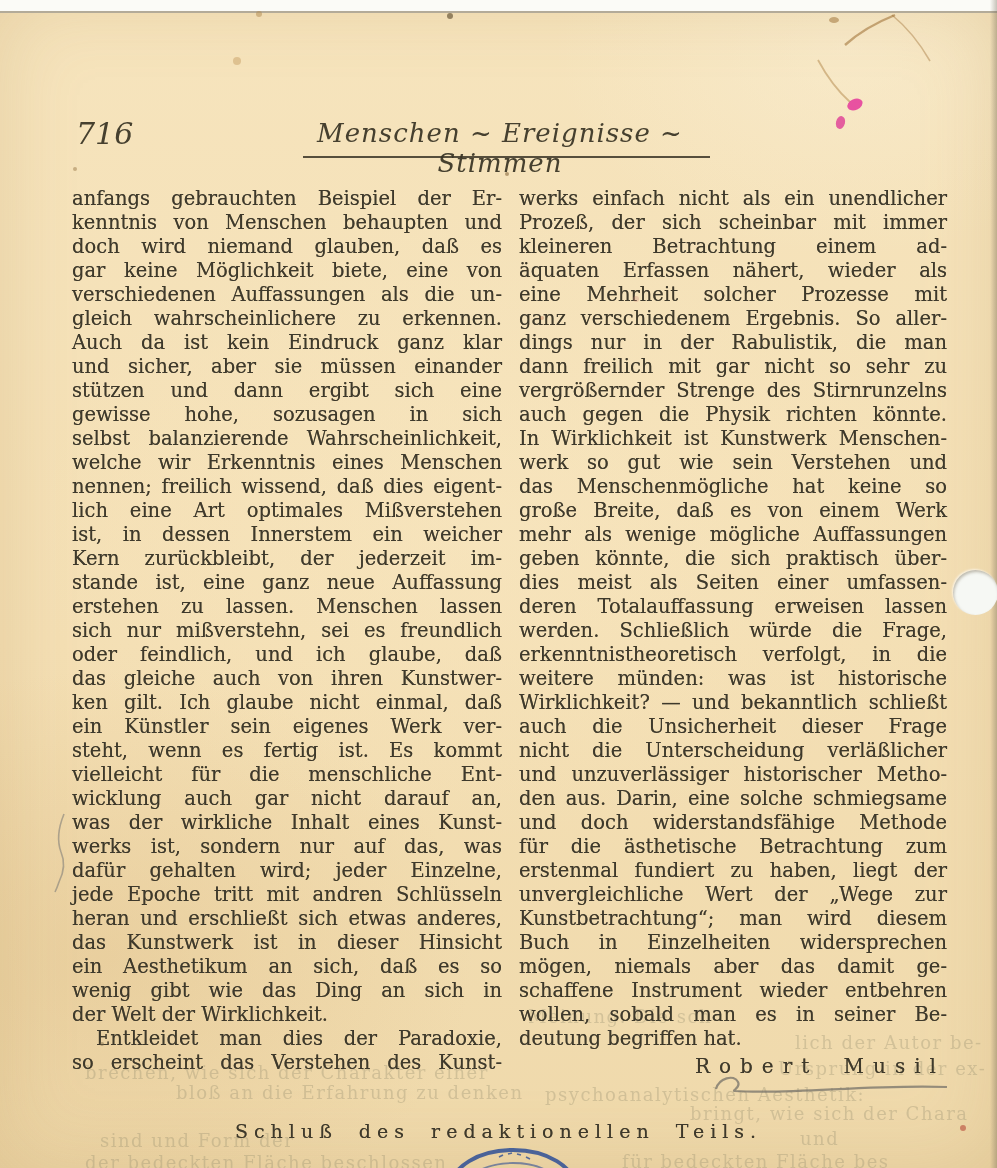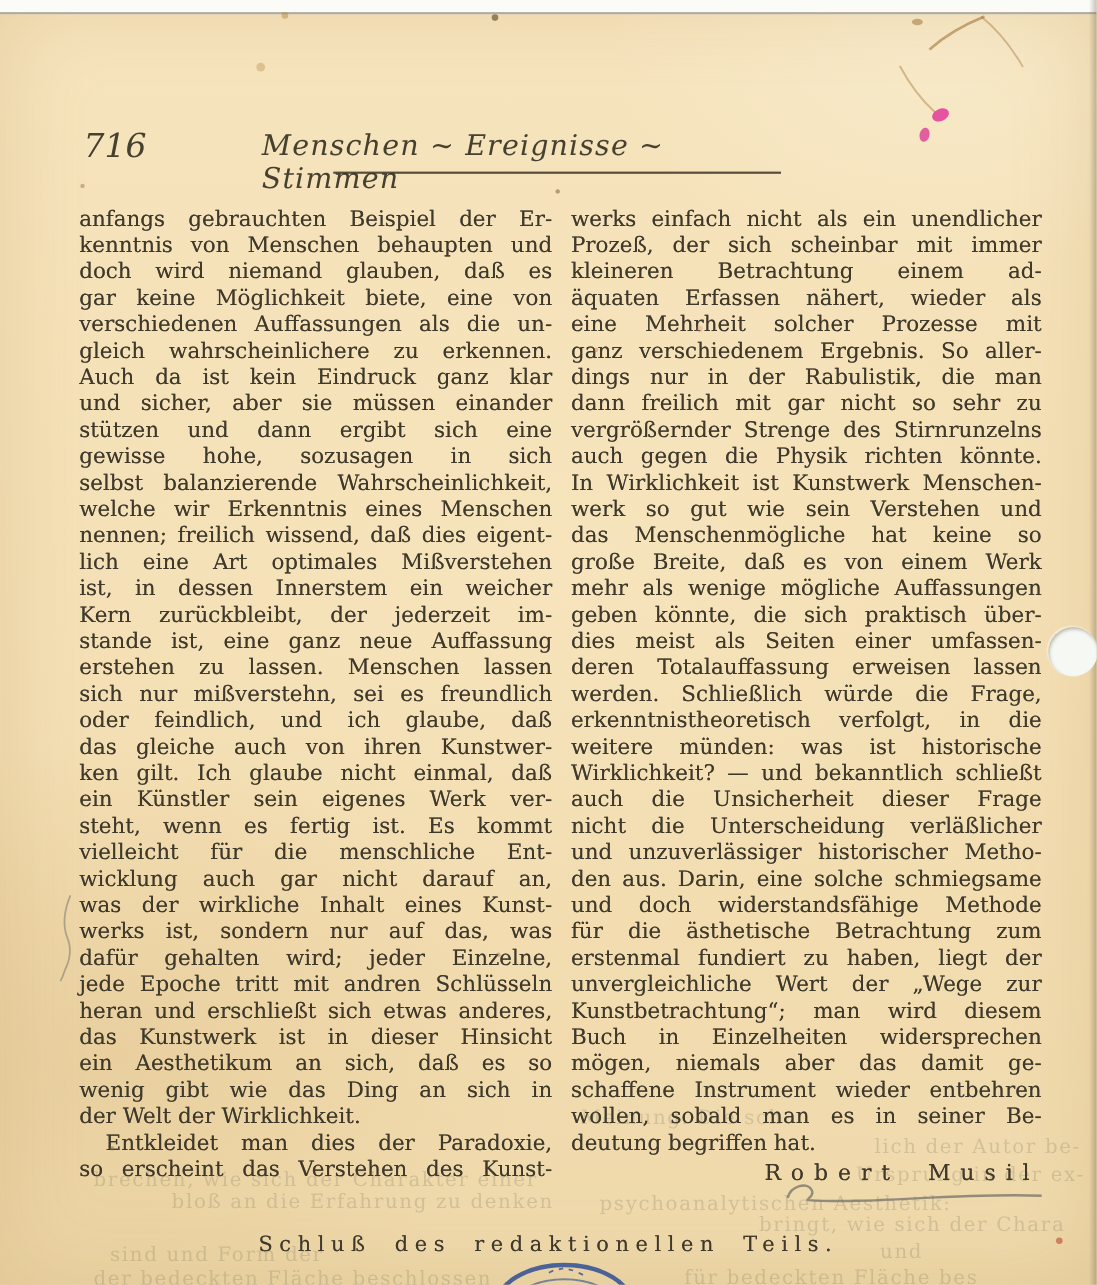--- a/index.html
+++ b/index.html
@@ -7,21 +7,21 @@
   .scan{position:absolute;left:0;top:0;width:997px;height:1168px;overflow:hidden;
     background:
       radial-gradient(420px 300px at 85% 4%, rgba(250,240,215,.45), rgba(250,240,215,0) 70%),
       radial-gradient(520px 400px at 10% 82%, rgba(210,172,112,.26), rgba(210,172,112,0) 72%),
       radial-gradient(640px 420px at 50% 45%, rgba(252,238,204,.28), rgba(252,238,204,0) 75%),
       linear-gradient(180deg,#f6e4bd 0%,#f4dfb4 55%,#efd9ab 100%);
     box-shadow:inset 0 0 80px rgba(168,128,66,.20);}
   .top-edge{position:absolute;left:0;top:0;width:997px;height:11px;background:#fbfbf7;border-bottom:2px solid #b3ab99;}
   .right-edge{position:absolute;right:0;top:0;bottom:0;width:7px;background:linear-gradient(90deg,rgba(120,110,90,0),rgba(110,100,82,.38));}
   .pagenum{position:absolute;left:76px;top:116px;font-style:italic;font-size:30px;color:#46402f;}
-  .title{position:absolute;left:238px;top:118px;width:500px;font-style:italic;font-size:26px;letter-spacing:1px;color:#46402f;}
+  .title{position:absolute;left:250px;top:118px;width:500px;text-align:center;font-style:italic;font-size:26px;letter-spacing:1px;color:#46402f;}
   .title-rule{position:absolute;left:303px;top:156px;width:407px;height:2px;background:rgba(58,52,38,.85);}
   .col{position:absolute;top:187px;font-size:19.5px;color:#3e392b;text-shadow:0 0 .5px rgba(62,57,43,.65);}
   .col-left{left:72px;width:430px;}
   .col-right{left:519px;width:428px;}
   .tl{height:24px;line-height:24px;text-align:justify;text-align-last:justify;text-justify:inter-word;white-space:normal;}
   .tl.pe{text-align-last:left;}
   .tl.ind{text-indent:24px;}
   .sig{margin-top:3px;text-align:right;letter-spacing:.45em;word-spacing:.5em;font-size:20px;padding-right:2px;color:#3e392b;}
   .footer{position:absolute;left:0;top:1120px;width:997px;text-align:center;font-size:19px;letter-spacing:6px;word-spacing:9px;color:#3e392b;text-shadow:0 0 .5px rgba(62,57,43,.6);}
   .faint{position:absolute;color:#8e886a;opacity:.30;filter:blur(.6px);font-size:18px;letter-spacing:1.5px;white-space:nowrap;}
@@ -37,21 +37,21 @@
 <div class="scan">
 
   <div>
       <div class="faint" style="left: 528px; top: 1006px; text-align: center;">Meinung. Die sch</div>
       <div class="faint" style="left: 795px; top: 1032px;">lich der Autor be-</div>
       <div class="faint" style="left: 778px; top: 1058px;">Ursprung in der ex-</div>
       <div class="faint" style="left: 545px; top: 1084px;">psychoanalytischen Aesthetik:</div>
       <div class="faint" style="left: 690px; top: 1103px;">bringt, wie sich der Chara</div>
       <div class="faint" style="left: 800px; top: 1128px;">und</div>
       <div class="faint" style="left: 622px; top: 1151px;">für bedeckten Fläche bes</div>
-      <div class="faint" style="left: 156px; top: 1082px;">bloß an die Erfahrung zu denken</div>
+      <div class="faint" style="left: 176px; top: 1082px;">bloß an die Erfahrung zu denken</div>
       <div class="faint" style="left: 85px; top: 1062px;">brechen, wie sich der Charakter einer</div>
       <div class="faint" style="left: 100px; top: 1130px;">sind und Form der</div>
       <div class="faint" style="left: 85px; top: 1152px;">der bedeckten Fläche beschlossen</div>
     </div>
 
   <div class="top-edge"></div>
   <div class="right-edge"></div>
 
   <div class="pagenum">716</div>
   <div class="title">Menschen ~ Ereignisse ~ Stimmen</div>

